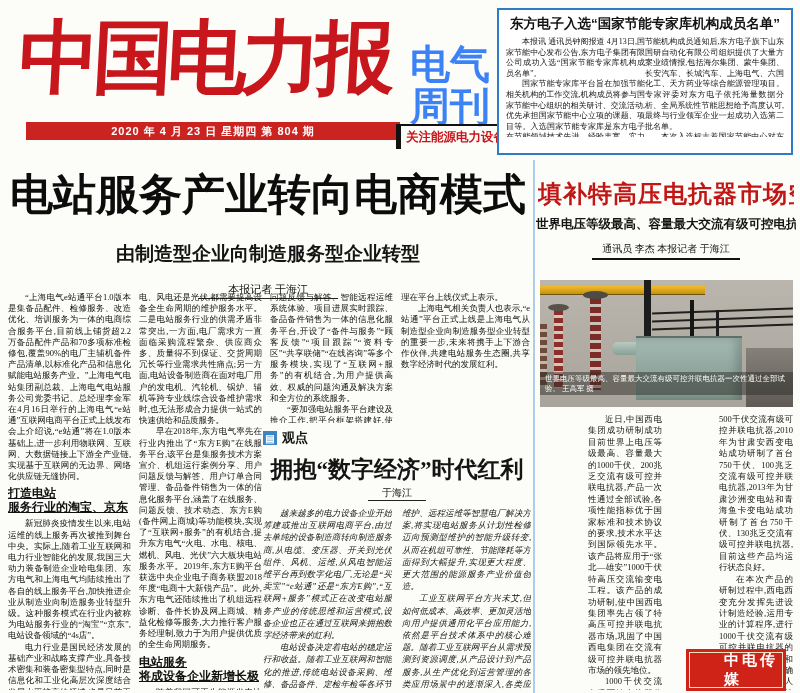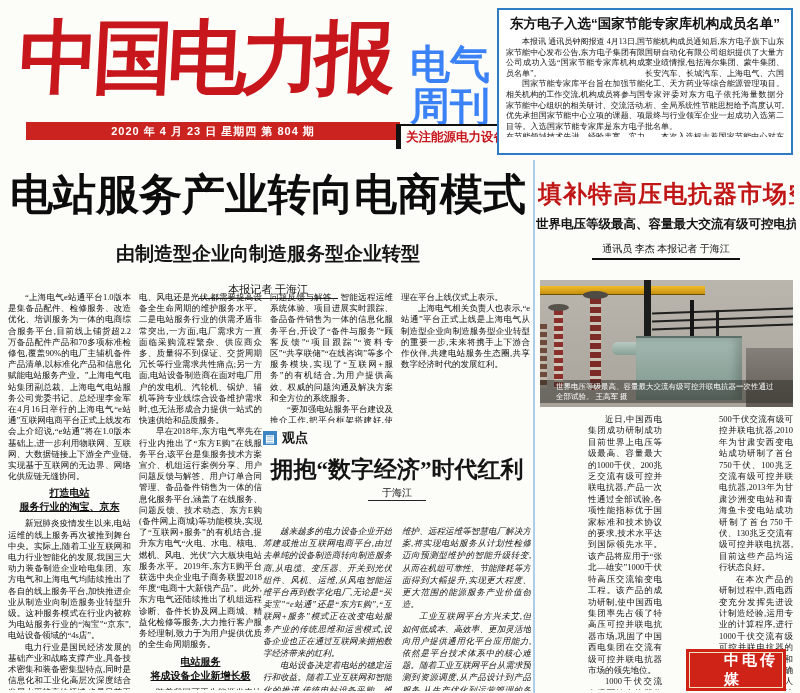--- a/index.html
+++ b/index.html
@@ -38,32 +38,32 @@
     font-size:19px; font-weight:bold; font-family:"Liberation Sans",sans-serif; white-space:nowrap; }
   .lead-byline { position:absolute; left:4px; top:270px; width:528px; text-align:center; font-size:11px;margin-top:12px; }
   .lead-byline span { border-bottom:1px solid #222; padding:0 30px 3px; }
 
   .colbox { position:absolute; overflow:hidden; font-size:8.5px; line-height:11.2px;
     text-align:justify; color:#111; }
   .c1 { left:8px;   top:292px; width:123px; height:398px; }
   .c2 { left:139px; top:292px; width:123px; height:398px; }
   .c3 { left:270px; top:292px; width:123px; height:131px; }
   .c4 { left:401px; top:292px; width:129px; height:131px; }
-  .sechead { text-align:center; font-weight:bold; font-size:10px; line-height:14px; margin:4px 0;
+  .sechead { text-align:left; font-weight:bold; font-size:12px; line-height:14px; margin:4px 0;
     text-decoration:underline; font-family:"Liberation Sans",sans-serif; }
 
   
   .opinion { position:absolute; left:263px; top:429px; width:268px; height:262px; overflow:hidden; }
   .opinion-label { display:flex; align-items:center; gap:5px;
     font-family:"Liberation Sans",sans-serif; font-weight:bold; font-size:13px; }
   .opinion-icon { width:14px; height:14px; background:#3c86c4; color:#fff; font-size:10px;
     display:flex; align-items:center; justify-content:center; }
   .opinion h3 { margin:9px 0 3px; text-align:center; font-size:23px; line-height:27px;
     font-weight:bold; white-space:nowrap; overflow:hidden; }
-  .opinion .byline { text-align:center; font-size:10px; margin-bottom:25px; }
+  .opinion .byline { text-align:center; font-size:10px; margin-bottom:7px; }
   .opinion .byline span { border-bottom:1px solid #222; padding:0 14px 2px; }
   .opinion .cols { display:flex; gap:10px; height:182px; overflow:hidden; }
   .opinion .col { flex:1; font-size:8.5px; line-height:12.2px; font-style:italic;
     text-align:justify; overflow:hidden; }
 
   
   .right-divider { position:absolute; left:533px; top:160px; width:2px; height:533px; background:#aecdea; }
   .r-headline { position:absolute; left:538px; top:178px; width:256px; text-align:center;
     color:#c01616; font-size:24px; font-weight:bold; letter-spacing:1px; white-space:nowrap; overflow:hidden; }
   .r-subhead { position:absolute; left:536px; top:216px; width:260px; text-align:center;
@@ -89,21 +89,21 @@
     background:repeating-linear-gradient(#6e4a3a 0 5px, #bdb6aa 5px 8px); }
   .ph-transformer { position:absolute; left:96px; top:56px; width:106px; height:64px;
     background:linear-gradient(#a3b9b1,#7e968d); border-top:2px solid #5d716a; box-shadow:inset -6px 0 8px rgba(0,0,0,.18); }
   .ph-pipe { position:absolute; left:72px; top:62px; width:32px; height:13px;
     background:linear-gradient(#b9cac3,#87a096); border-radius:6px; }
   .ph-bush1 { position:absolute; left:150px; top:20px; width:4px; height:38px; background:#161616; }
   .ph-bush2 { position:absolute; left:176px; top:30px; width:3px; height:28px; background:#1d1d1d; }
   .ph-wire { position:absolute; height:2px; background:#20201e; }
   .ph-machinery { position:absolute; left:206px; top:68px; width:47px; height:59px;
     background:linear-gradient(#85817a,#5f5b54); }
-  .photo-caption { position:absolute; left:0; bottom:4px; width:100%; padding:2px 16px;
+  .photo-caption { position:absolute; left:0; bottom:12px; width:100%; padding:2px 5px;
     background:rgba(45,45,40,.5); color:#fff; font-size:7.5px; line-height:9.5px; text-align:left; }
 
   .r-cols { position:absolute; left:540px; top:414px; width:253px; height:276px;
     display:flex; gap:9px; overflow:hidden; }
   .r-cols .col { flex:1; font-size:8.5px; line-height:11.4px; text-align:justify; overflow:hidden;margin-left:48px; }
 
   .stamp { position:absolute; left:689px; top:652px; width:94px; height:36px; background:#d02318;
     border:1px solid #f2e3c0; outline:3px solid #d02318; color:#fff; display:flex;
     align-items:center; justify-content:center; font-size:15px; font-weight:bold;
     letter-spacing:3px; font-family:"Liberation Sans",sans-serif;padding-left:34px; }

